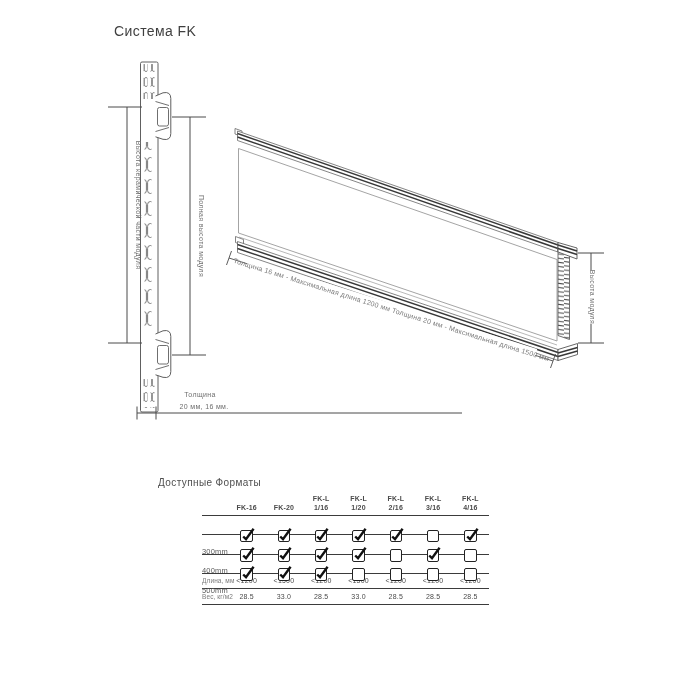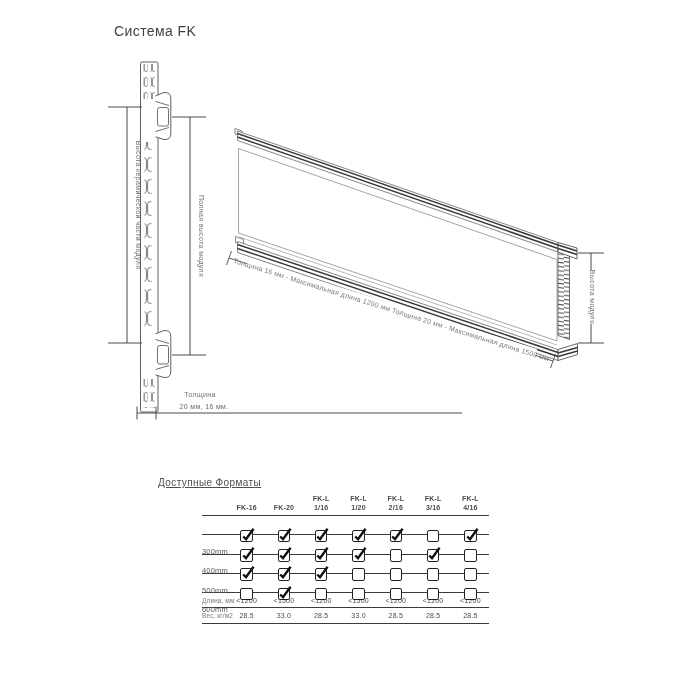--- a/index.html
+++ b/index.html
@@ -4,21 +4,21 @@
 <style>
   html,body{margin:0;padding:0;background:#ffffff;}
   body{width:700px;height:700px;position:relative;overflow:hidden;
        font-family:"Liberation Sans",sans-serif;}
   .page-title{position:absolute;left:114px;top:23px;font-size:14px;
        color:#3f3f3f;letter-spacing:.4px;}
   .drawing-svg{position:absolute;left:0;top:0;}
   .dlabel{font:7px "Liberation Sans",sans-serif;fill:#6e6e6e;letter-spacing:.35px;}
   .dlabel-sm{font:7px "Liberation Sans",sans-serif;fill:#7a7a7a;letter-spacing:.2px;}
   .section-title{position:absolute;left:158px;top:477px;font-size:10px;
-       color:#4f4f4f;letter-spacing:.4px;text-decoration:underline;}
+       color:#4f4f4f;letter-spacing:.4px;}
   .formats-table{position:absolute;left:202px;top:484px;width:287px;}
   .trow{display:grid;grid-template-columns:26px repeat(7,37.3px);align-items:center;
        border-bottom:1.5px solid #3b3b3b;}
   .hrow{height:31px;align-items:end;}
   .cbrow{height:18.3px;}
   .frow1{height:14px;}
   .frow2{height:15px;}
   .hcell{display:flex;flex-direction:column;justify-content:flex-end;align-items:center;
        padding-bottom:3px;font-size:7px;font-weight:600;color:#4a4a4a;line-height:8.5px;
        letter-spacing:.2px;}
@@ -296,48 +296,20 @@
         <div class="cell">
           <div class="cb"></div>
         </div>
         <div class="cell">
           <div class="cb"></div>
         </div>
         <div class="cell">
           <div class="cb"></div>
         </div>
       </div>
-      <div class="trow cbrow">
-        <div class="rlabel">600mm</div>
-        <div class="cell">
-          <div class="cb"></div>
-        </div>
-        <div class="cell">
-          <div class="cb">
-            <svg width="14" height="14" viewBox="0 0 14 14">
-    <path d="M2.2,9.5 L5,12.2 L12.6,1.8" fill="none" stroke="#111" stroke-width="2.4"></path>
-  </svg>
-          </div>
-        </div>
-        <div class="cell">
-          <div class="cb"></div>
-        </div>
-        <div class="cell">
-          <div class="cb"></div>
-        </div>
-        <div class="cell">
-          <div class="cb"></div>
-        </div>
-        <div class="cell">
-          <div class="cb"></div>
-        </div>
-        <div class="cell">
-          <div class="cb"></div>
-        </div>
-      </div>
     </div>
   <div>
       <div class="trow frow1">
         <div class="flabel">Длина, мм</div>
         <div class="cell val">&lt;1200</div>
         <div class="cell val">&lt;1500</div>
         <div class="cell val">&lt;1200</div>
         <div class="cell val">&lt;1500</div>
         <div class="cell val">&lt;1200</div>
         <div class="cell val">&lt;1200</div>

